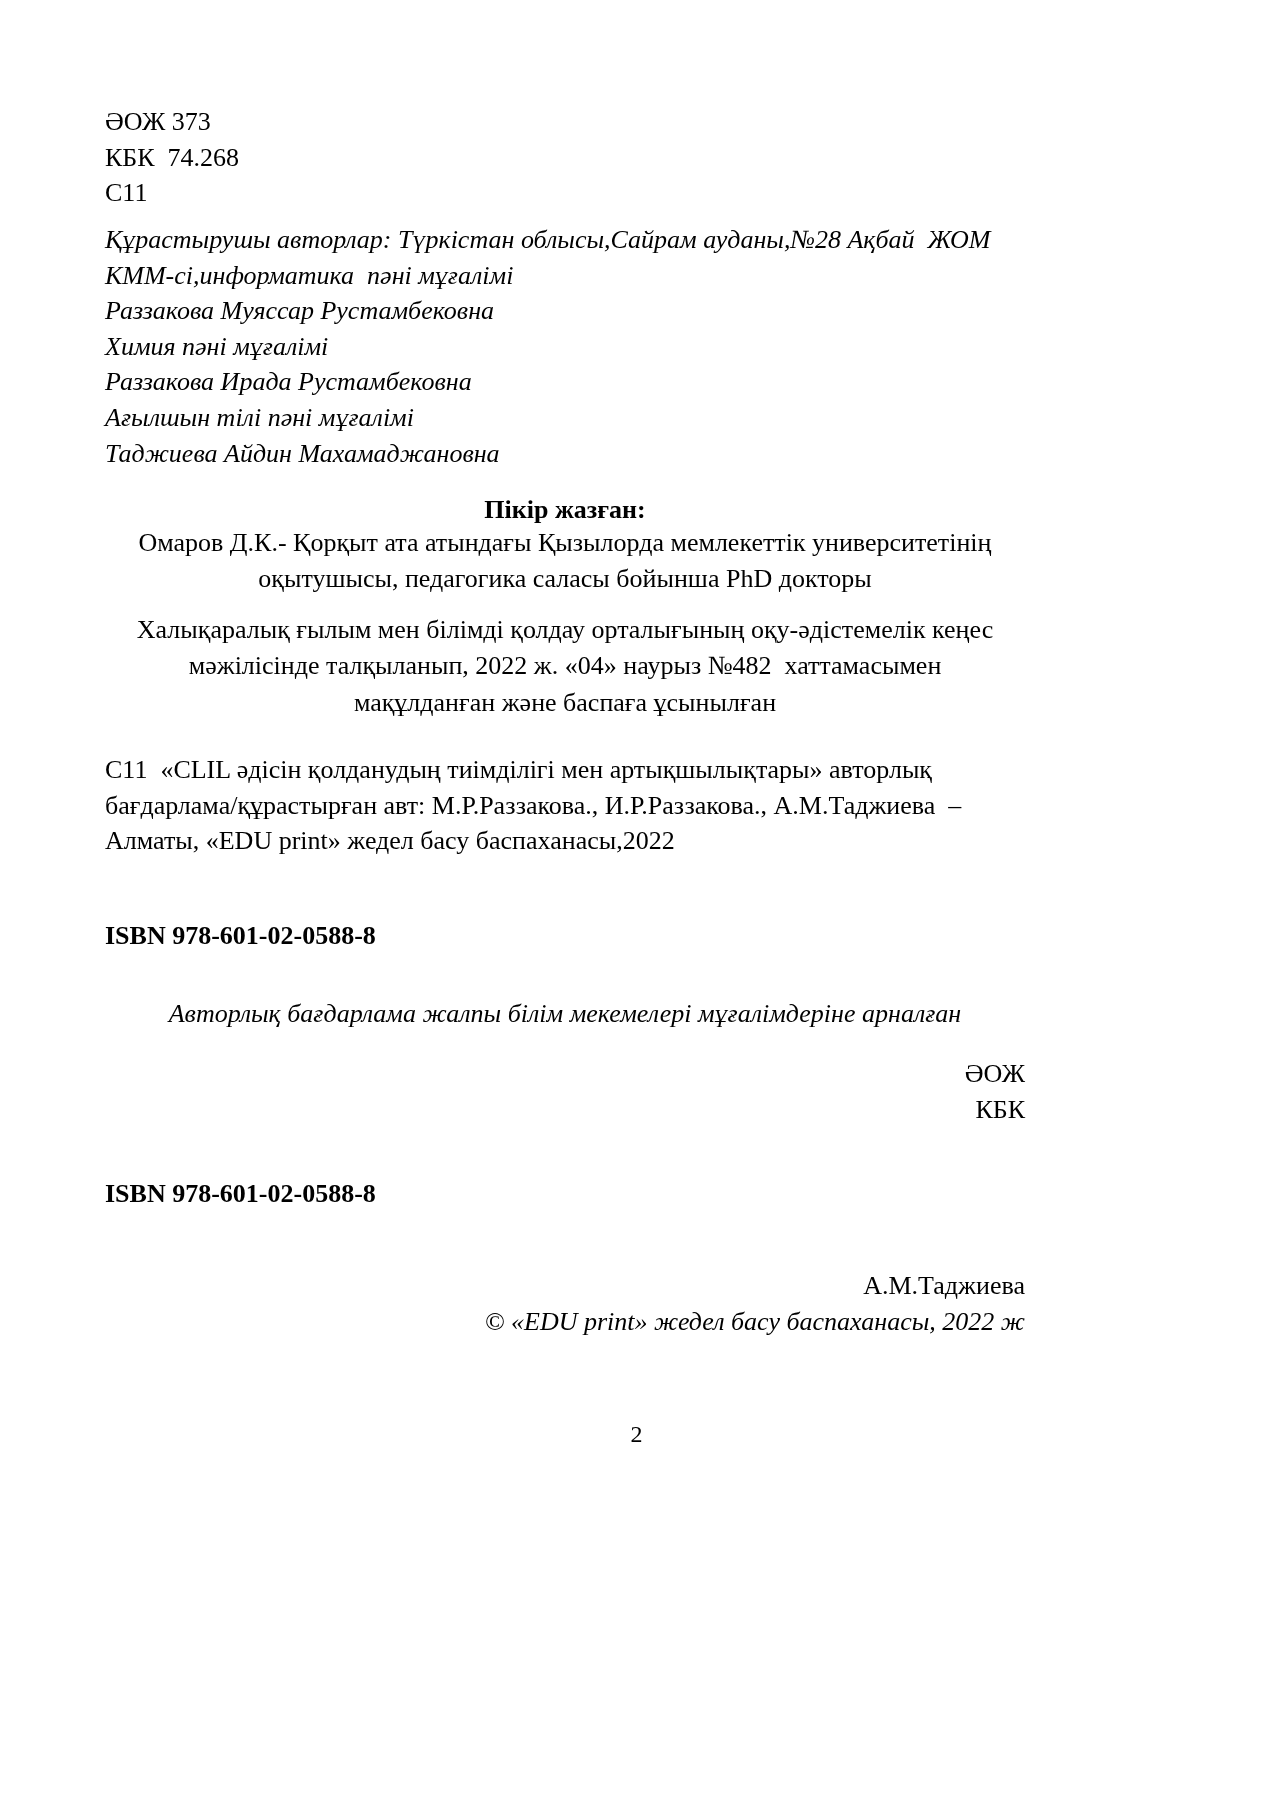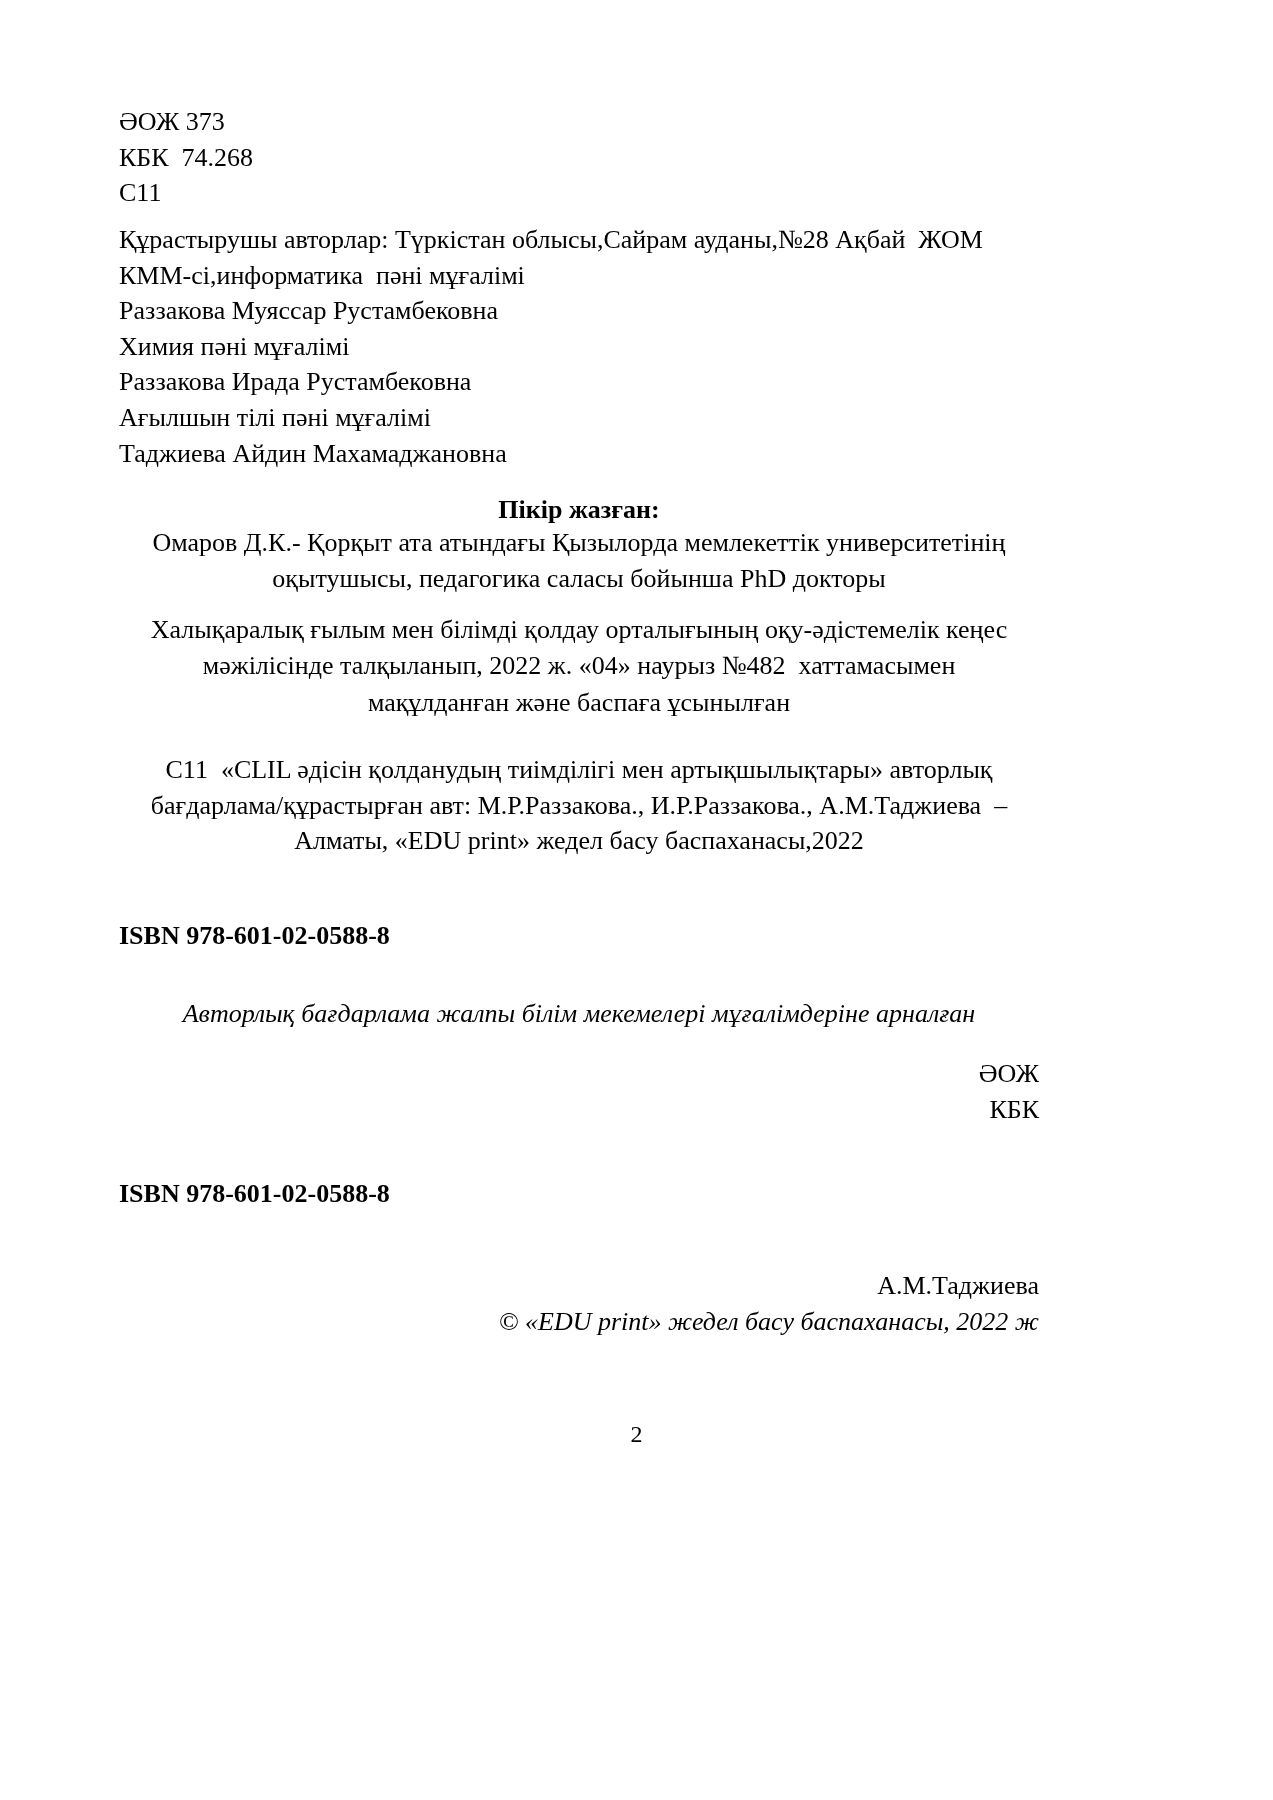--- a/index.html
+++ b/index.html
@@ -19,21 +19,20 @@
     font-size: 26px;
     line-height: 1.38;
     box-sizing: border-box;
     overflow: hidden;
   }
 
   
   .block {
     position: absolute;
     box-sizing: border-box;
-    margin-left: 14px;
   }
   .left-col {
     left: 105px;
     width: 920px;
     text-align: left;
   }
   .center-col {
     left: 105px;
     width: 920px;
     text-align: center;
@@ -46,25 +45,25 @@
 
   .line {
     white-space: pre-wrap;
   }
 
   .bold   { font-weight: bold; font-family: Liberation Serif, serif; }
   .italic { font-style: italic; }
 
   
   #classification { top: 104px; }
-  #compilers      { top: 222px; }
+  #compilers      { top: 222px; font-style: italic; }
   #reviewer-head  { top: 492px; }
   #reviewer-body  { top: 525px; }
   #approval       { top: 612px; }
-  #citation       { top: 752px; text-align: center; }
+  #citation       { top: 752px; }
   #isbn-top       { top: 918px; }
   #audience-note  { top: 996px; }
   #codes-right    { top: 1056px; }
   #isbn-bottom    { top: 1176px; }
   #credits        { top: 1268px; }
 
   #classification .line,
   #compilers .line,
   #citation .line { line-height: 1.37; }
 

